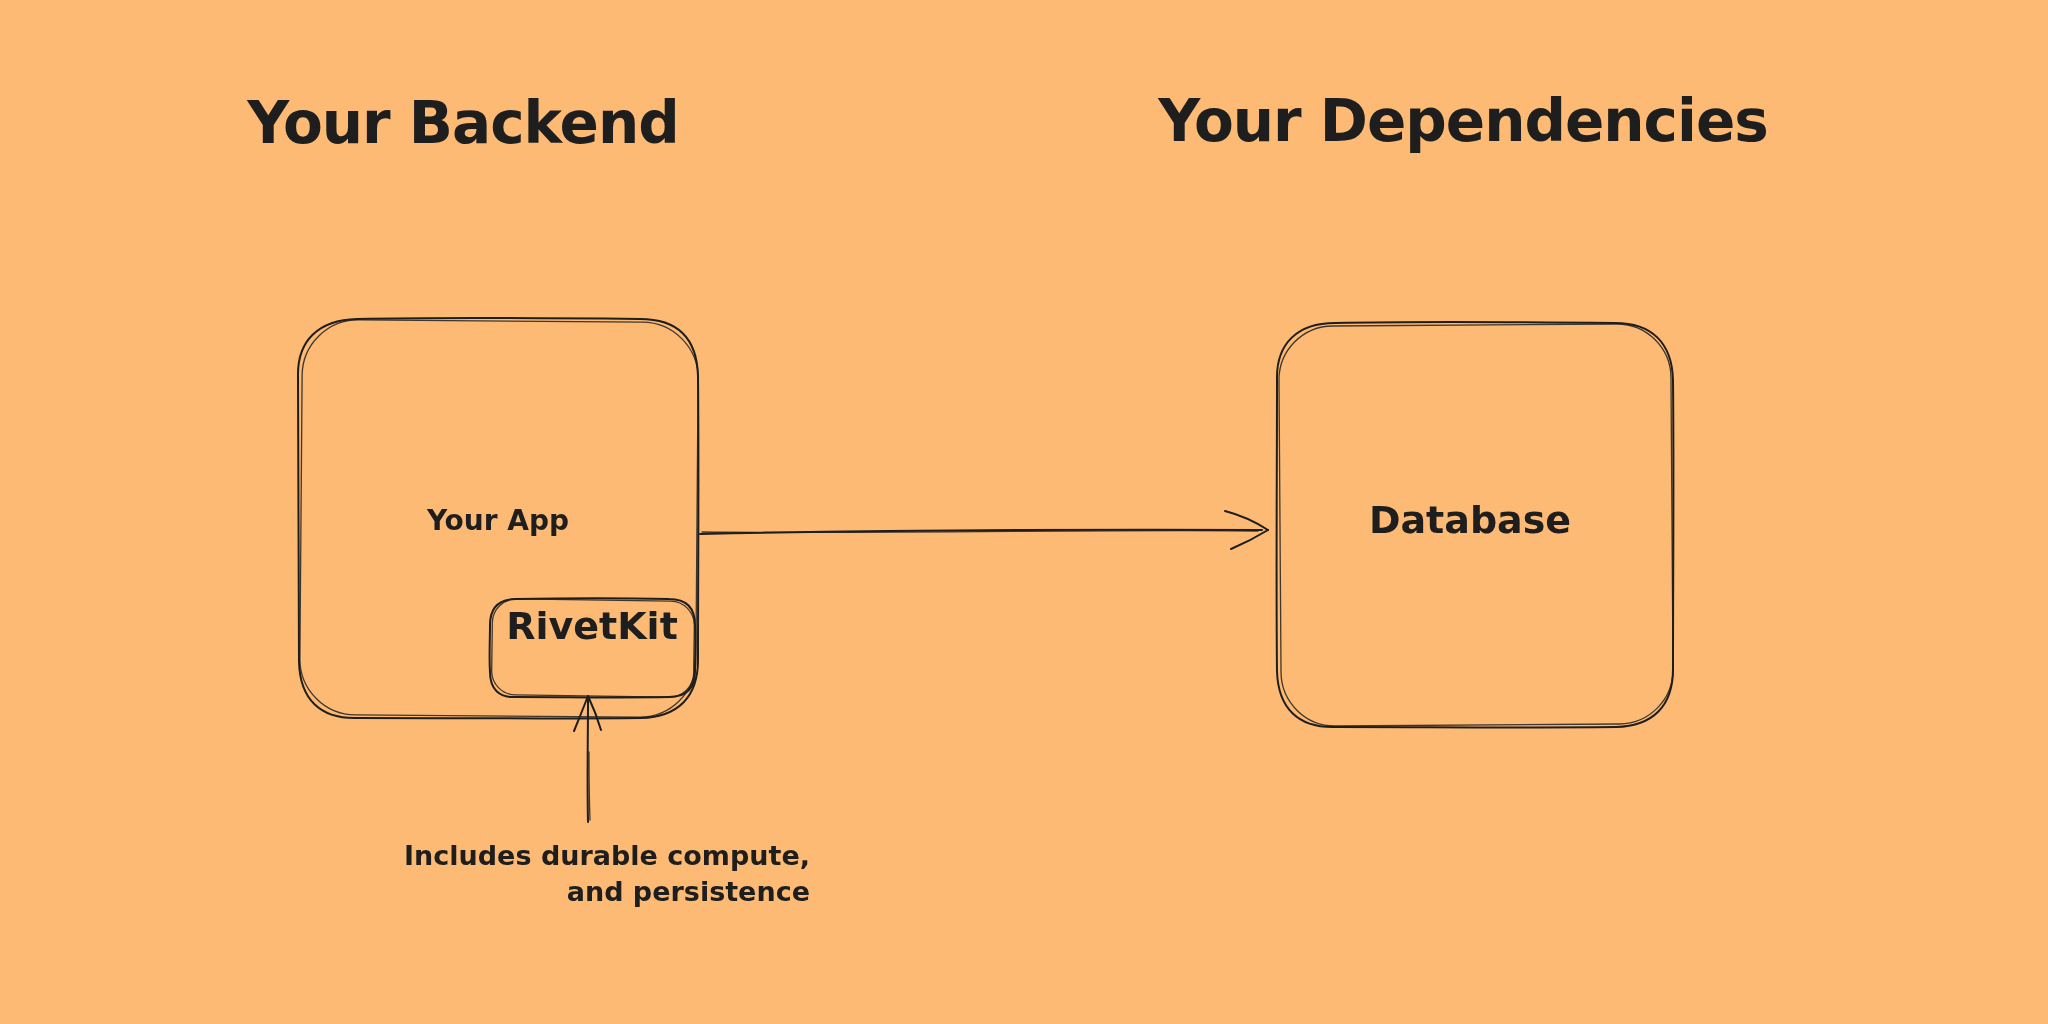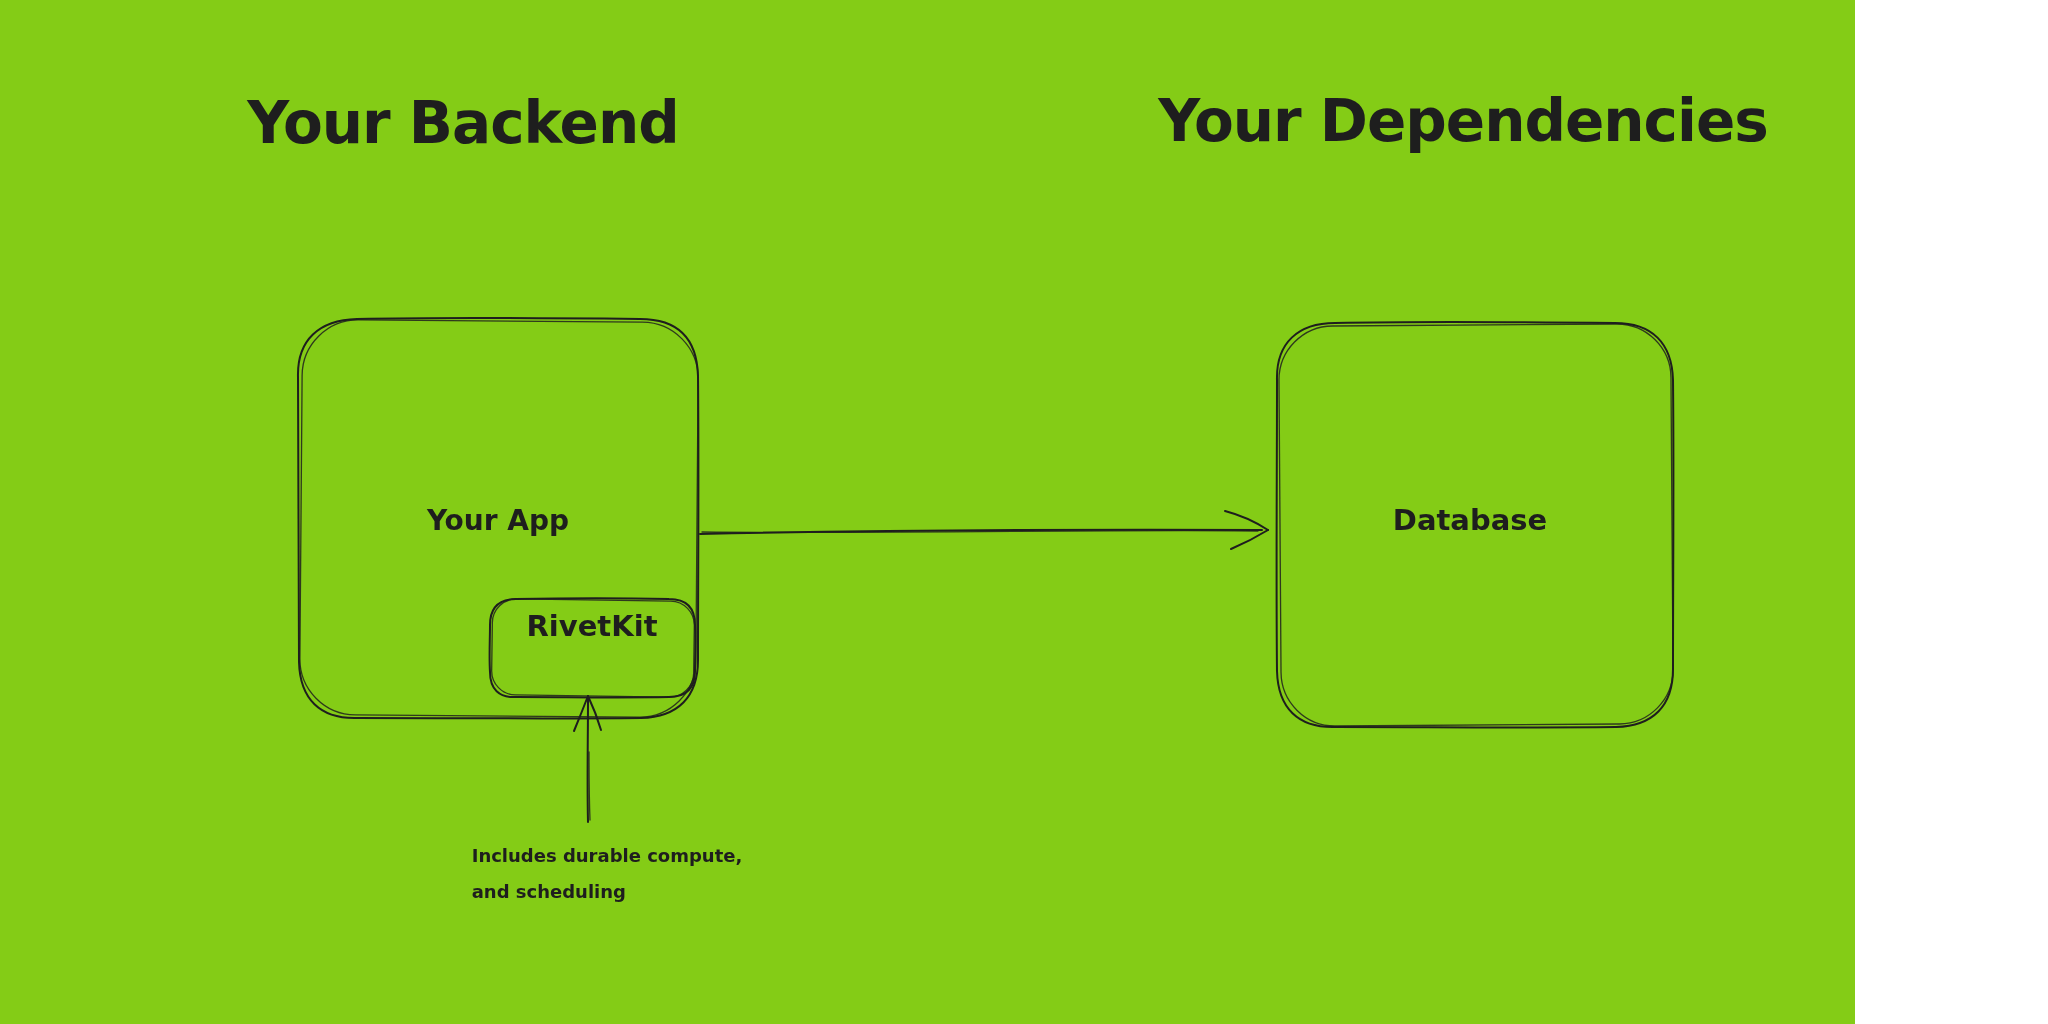--- a/index.html
+++ b/index.html
@@ -2,23 +2,23 @@
 <html><head>
 <meta charset="utf-8">
 <style>
   html, body {
     margin: 0;
     padding: 0;
     background: #ffffff;
   }
   .stage {
     position: relative;
-    width: 1855px;
+    width: 2048px;
     height: 1024px;
-    background: #84cc16;
+    background: #fdba74;
     overflow: hidden;
     font-family: "DejaVu Sans", "Liberation Sans", sans-serif;
     color: #1e1e1e;
   }
   .shapes {
     position: absolute;
     inset: 0;
   }
   .label {
     position: absolute;
@@ -29,27 +29,27 @@
     text-align: center;
   }
   .col-title {
     font-size: 58px;
     letter-spacing: -1px;
   }
   .node-label {
     font-size: 28px;
   }
   .node-label.small {
-    font-size: 29px;
+    font-size: 38px;
   }
   .annotation {
     position: absolute;
     transform: translate(-50%, 0);
-    text-align: left;
-    font-size: 18px;
+    text-align: right;
+    font-size: 27px;
     line-height: 36px;
     font-weight: 600;
     color: #1e1e1e;
     white-space: nowrap;
   }
   svg path, svg rect {
     fill: none;
     stroke: #1e1e1e;
     stroke-linecap: round;
     stroke-linejoin: round;
@@ -120,16 +120,16 @@
 
   <div class="label col-title" style="left:463px; top:123px;">Your Backend</div>
   <div class="label col-title" style="left:1463px; top:121px;text-align:center;">Your Dependencies</div>
 
   <div class="label node-label" style="left:498px; top:520px;">Your App</div>
   <div class="label node-label small" style="left:592px; top:626px;">RivetKit</div>
   <div class="label node-label small" style="left:1470px; top:520px;">Database</div>
 
   <div class="annotation" style="left:607px; top:838px;">
     <div>Includes durable compute,</div>
-    <div>and scheduling</div>
+    <div>and persistence</div>
   </div>
 
 </div>
 
 </body></html>

